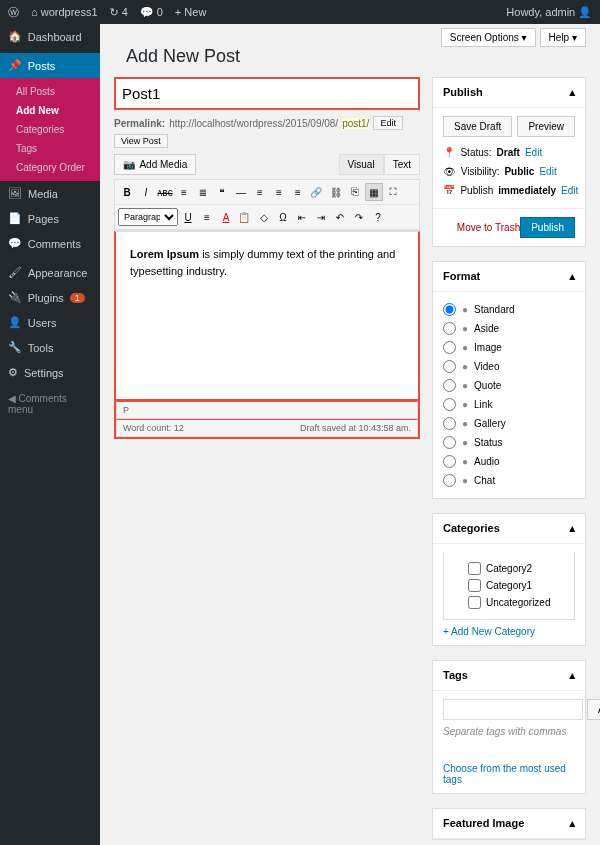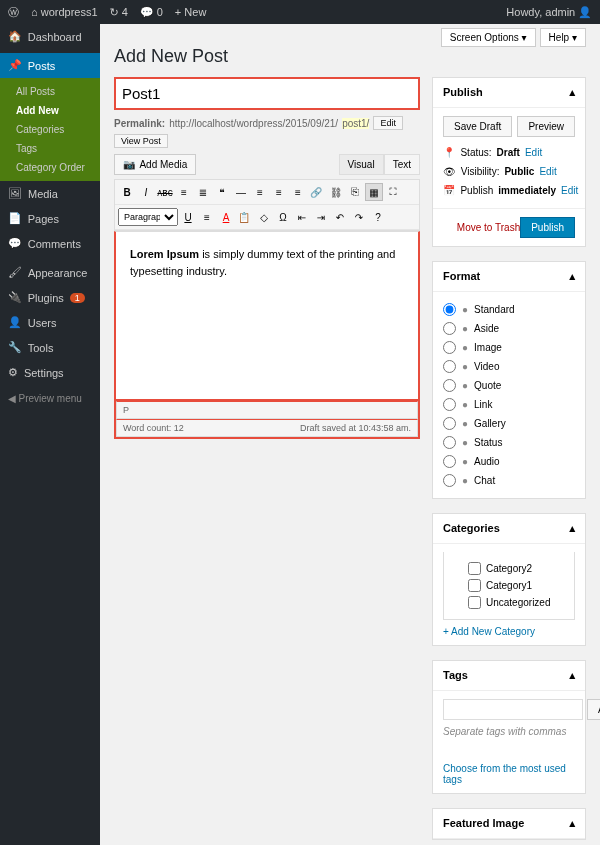--- a/index.html
+++ b/index.html
@@ -6,30 +6,30 @@
 body{width:600px;height:845px;background:#f1f1f1;overflow:hidden;font-size:11px}
 .topbar{height:24px;background:#23282d;color:#ccc;display:flex;align-items:center;padding:0 8px;font-size:11px}
 .topbar .left{display:flex;gap:12px;align-items:center}
 .topbar .right{margin-left:auto}
 .topbar span{cursor:pointer}
 .container{display:flex;height:calc(100% - 24px)}
 .sidebar{width:100px;background:#23282d;color:#ccc;font-size:11px}
 .sidebar .item{padding:6px 8px;display:flex;align-items:center;gap:6px;cursor:pointer}
 .sidebar .item.active{background:#0073aa;color:#fff;position:relative}
 .sidebar .item.active::after{content:'';position:absolute;right:-6px;top:50%;transform:translateY(-50%);border:6px solid transparent;border-left-color:#0073aa}
-.sidebar .sub{background:#4d7c0f;padding:4px 0}
+.sidebar .sub{background:#be185d;padding:4px 0}
 .sidebar .sub .subitem{padding:4px 8px 4px 16px;font-size:10px;cursor:pointer;color:#ccc}
 .sidebar .sub .subitem.bold{font-weight:bold;color:#fff}
 .sidebar .sep{height:4px}
 .sidebar .badge{background:#d54e21;color:#fff;border-radius:8px;padding:0 5px;font-size:9px}
 .sidebar .collapse{padding:8px;color:#888;font-size:10px;cursor:pointer}
 .main{flex:1;padding:8px 14px;overflow-y:auto;position:relative}
 .topbtns{position:absolute;top:4px;right:14px;display:flex;gap:4px}
 .topbtn{border:1px solid #ccc;background:#fff;padding:3px 8px;font-size:10px;cursor:pointer}
-h1{font-size:18px;font-weight:400;margin:14px 0 10px;color:#23282d}
+h1{font-size:18px;font-weight:400;margin:14px 12px 10px;color:#23282d}
 .cols{display:flex;gap:12px}
 .left-col{flex:1;min-width:0}
 .right-col{width:154px}
 .title-input{width:100%;border:2px solid #e74c3c;padding:6px;font-size:15px;background:#fff}
 .permalink{font-size:10px;color:#666;margin:6px 0;display:flex;align-items:center;gap:4px;flex-wrap:wrap}
 .permalink .slug{background:#ffffcc}
 .smbtn{border:1px solid #ccc;background:#f7f7f7;padding:1px 6px;font-size:9px;cursor:pointer}
 .media-btn{border:1px solid #ccc;background:#f7f7f7;padding:4px 8px;font-size:10px;cursor:pointer;display:inline-flex;align-items:center;gap:4px}
 .editor-tabs{float:right;display:flex}
 .etab{padding:4px 8px;font-size:10px;border:1px solid #ddd;background:#f5f5f5;cursor:pointer}
@@ -92,36 +92,36 @@
   </div>
   <div class="item">🖼 <span>Media</span></div>
   <div class="item">📄 <span>Pages</span></div>
   <div class="item">💬 <span>Comments</span></div>
   <div class="sep"></div>
   <div class="item">🖌 <span>Appearance</span></div>
   <div class="item">🔌 <span>Plugins</span> <span class="badge">1</span></div>
   <div class="item">👤 <span>Users</span></div>
   <div class="item">🔧 <span>Tools</span></div>
   <div class="item">⚙ <span>Settings</span></div>
-  <div class="collapse">◀ <span>Preview menu</span></div>
+  <div class="collapse">◀ <span>Comments menu</span></div>
 </div>
 
 <div class="main">
   <div class="topbtns">
     <button class="topbtn"><span>Screen Options</span> ▾</button>
     <button class="topbtn"><span>Help</span> ▾</button>
   </div>
   <h1>Add New Post</h1>
 
   <div class="cols">
   <div class="left-col">
     <input class="title-input" value="Post1" style="">
     <div class="permalink">
       <b>Permalink:</b>
-      <span>http://localhost/wordpress/2015/09/21/</span>
+      <span>http://localhost/wordpress/2015/09/08/</span>
             <span class="slug">post1/</span>
       <button class="smbtn">Edit</button>
       <button class="smbtn">View Post</button>
     </div>
     <div style="display:flex;justify-content:space-between;align-items:center">
       <button class="media-btn">📷 <span>Add Media</span></button>
       <div class="editor-tabs">
         <div class="etab active">Visual</div>
         <div class="etab">Text</div>
       </div>

